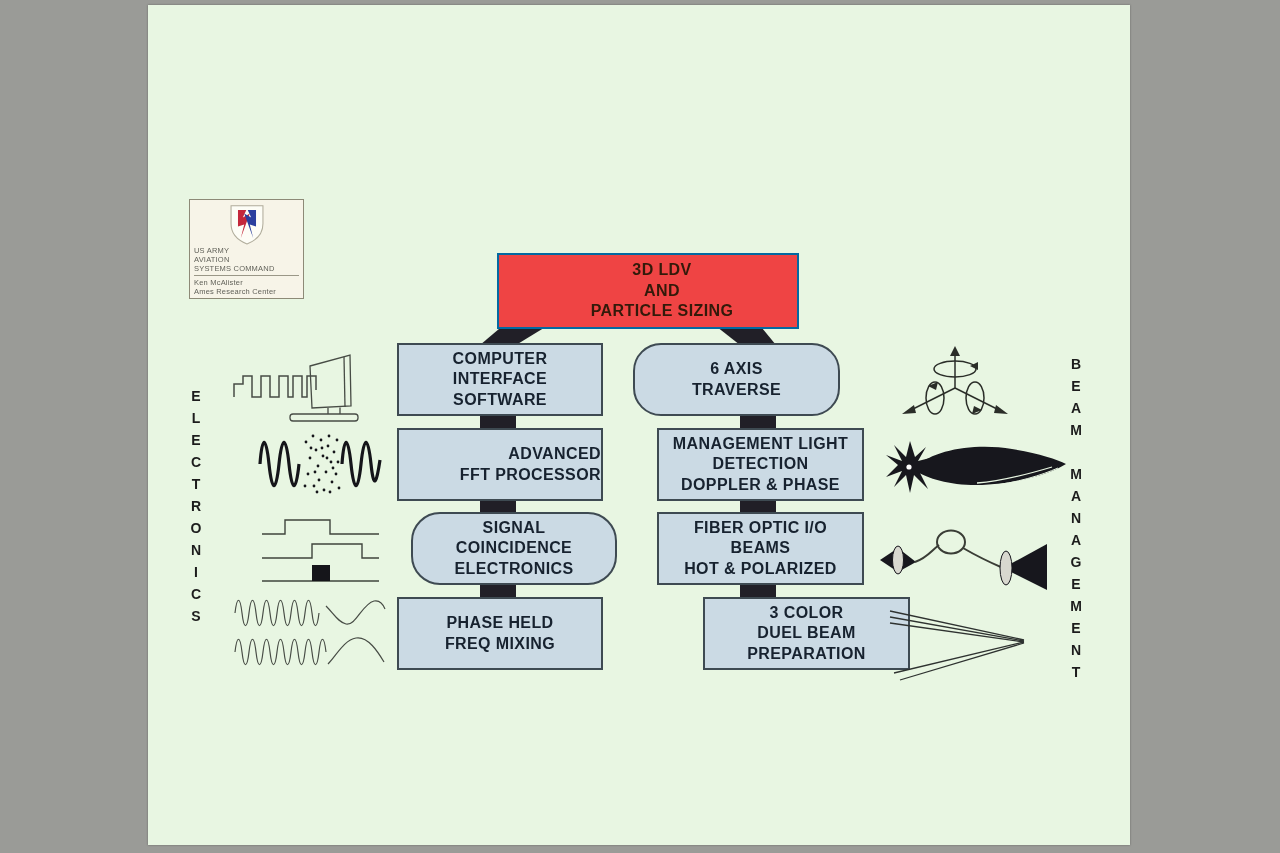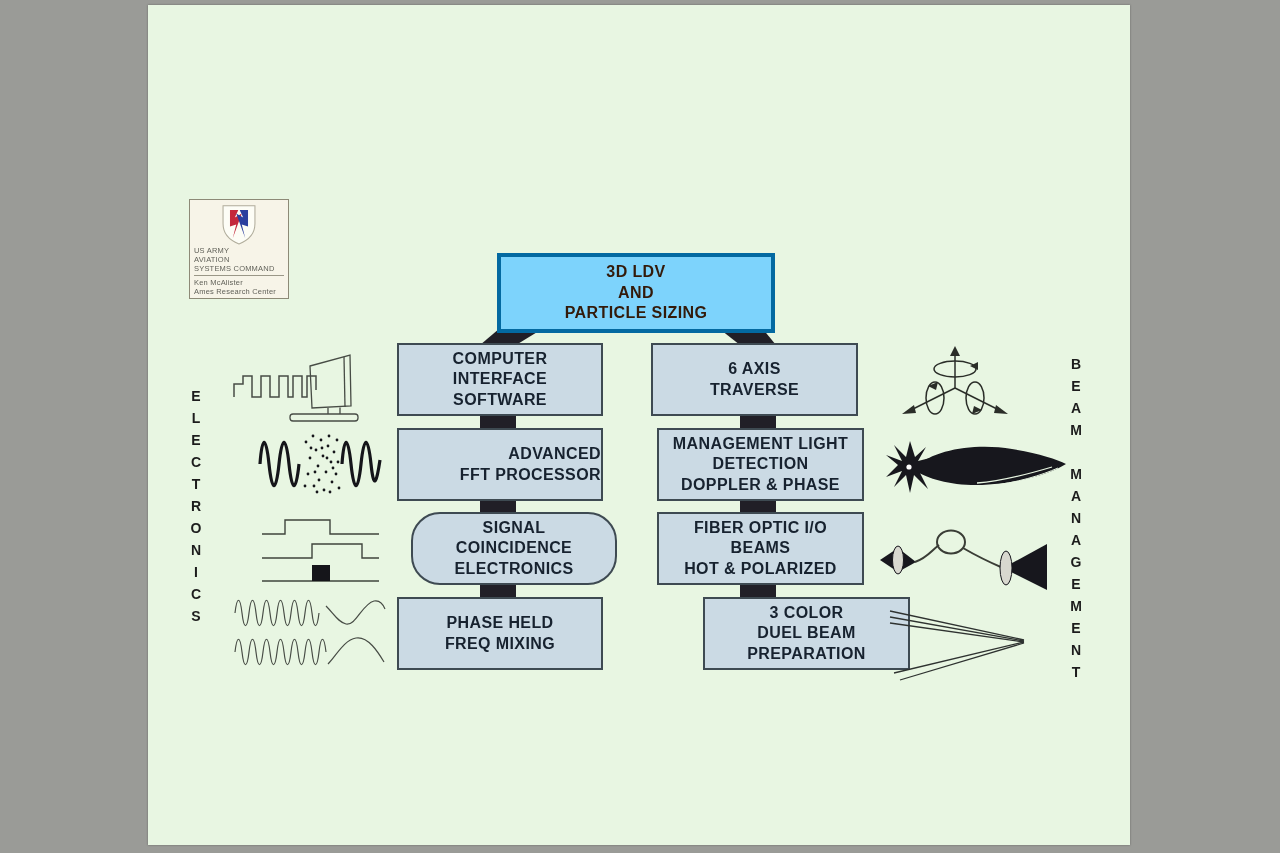--- a/index.html
+++ b/index.html
@@ -29,31 +29,31 @@
     text-align:center; font-weight:bold; font-size:16px; line-height:20.5px;
     letter-spacing:.4px;
   }
   .node.blue {
     width:202px; height:69px;
     background:#cbdae4; border:2px solid #3e4a52; color:#17222f;
   }
   .node.blue.rcol { width:203px; }
   .node.root {
     width:270px; height:72px; left:349px; top:248px;
-    background:#7dd3fc; border:4px solid #0369a1; color:#331a0a;
+    background:#ef4444; border:2px solid #0369a1; color:#331a0a;padding-left:28px;
   }
   .vlabel {
     position:absolute; z-index:1;
     writing-mode:vertical-rl; text-orientation:upright;
     font-weight:bold; font-size:14px; letter-spacing:6px;
     color:#1c1c1c; white-space:nowrap;
   }
   .illus { position:absolute; z-index:1; }
   .logo-card {
-    position:absolute; left:41px; top:194px; width:100px; height:100px;
+    position:absolute; left:41px; top:194px; width:115px; height:100px;
     background:#f7f4e8; border:1px solid #8d8a77;
     box-sizing:border-box; padding:3px 4px 2px 4px;
     display:flex; flex-direction:column;
   }
   .logo-shield { align-self:center; }
   .logo-text { font-size:7.5px; line-height:9px; color:#62625a; letter-spacing:.2px; }
   .logo-rule { border:none; border-top:1px solid #9a9787; margin:2px 0 2px 0; width:100%; }
 </style>
 </head>
 <body>
@@ -104,21 +104,21 @@
   <div class="node blue" style="left:263px; top:507px;border-radius:29px;">
     <span>SIGNAL</span>
     <span>COINCIDENCE</span>
     <span>ELECTRONICS</span>
   </div>
   <div class="node blue" style="left:249px; top:592px;">
     <span>PHASE HELD</span>
     <span>FREQ MIXING</span>
   </div>
 
-  <div class="node blue rcol" style="left:503px; top:338px;">
+  <div class="node blue rcol" style="left:485px; top:338px;border-radius:28px;">
     <span>6 AXIS</span>
     <span>TRAVERSE</span>
   </div>
   <div class="node blue rcol" style="left:509px; top:423px;">
     <span>MANAGEMENT LIGHT</span>
     <span>DETECTION</span>
     <span>DOPPLER &amp; PHASE</span>
   </div>
   <div class="node blue rcol" style="left:509px; top:507px;">
     <span>FIBER OPTIC I/O</span>

